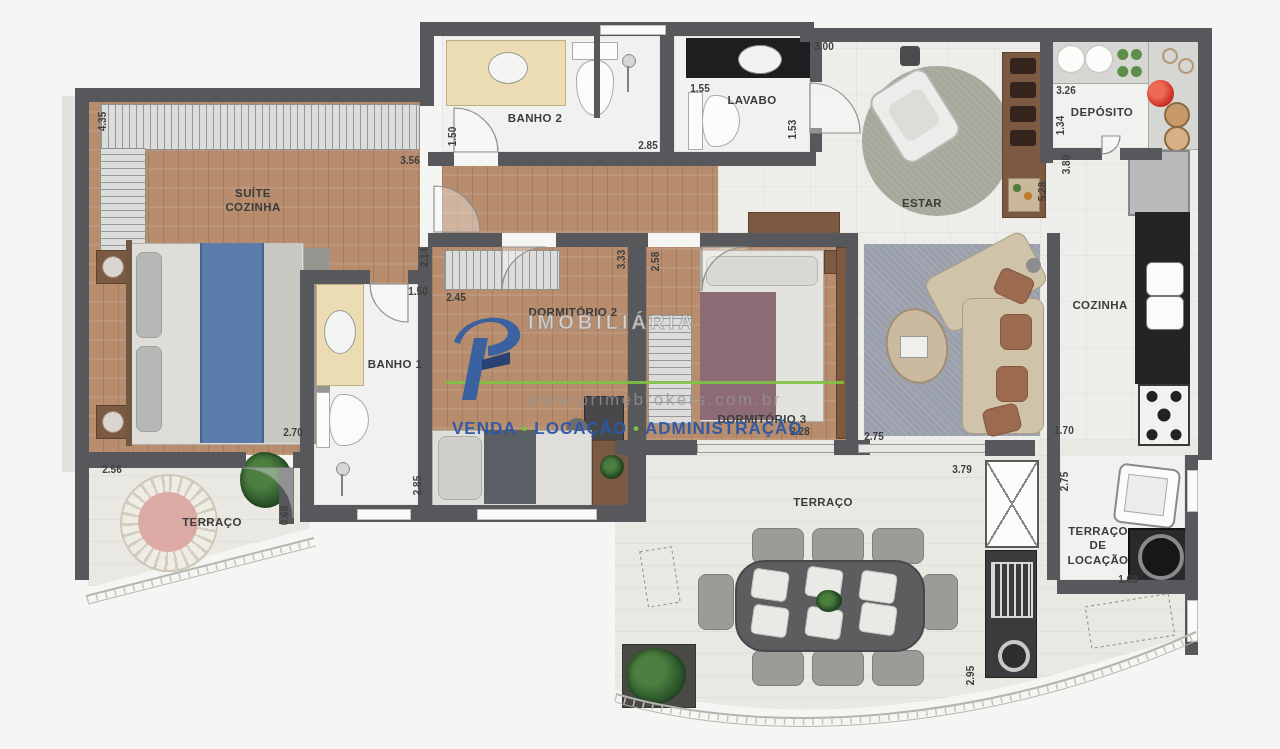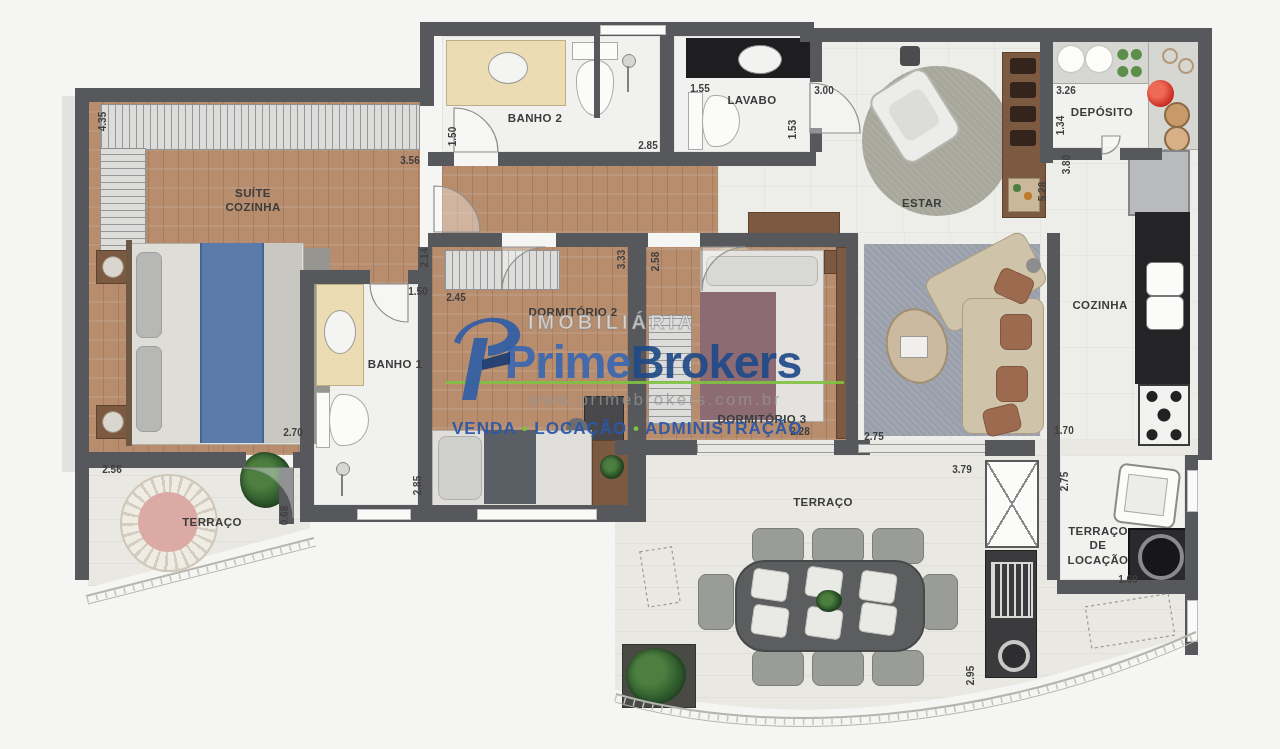--- a/index.html
+++ b/index.html
@@ -278,21 +278,21 @@
   <div class="abs rl" style="left:172px;top:515px;width:80px;">TERRAÇO</div>
   <div class="abs rl" style="left:783px;top:495px;width:80px;">TERRAÇO</div>
   <div class="abs rl" style="left:1058px;top:524px;width:80px;">TERRAÇO DE LOCAÇÃO</div>
 
   <span class="abs dim dimv" style="left:87px;top:116px;">4.35</span>
   <span class="abs dim" style="left:395px;top:155px;">3.56</span>
   <span class="abs dim dimv" style="left:437px;top:131px;">1.50</span>
   <span class="abs dim" style="left:633px;top:140px;">2.85</span>
   <span class="abs dim" style="left:685px;top:83px;">1.55</span>
   <span class="abs dim dimv" style="left:777px;top:124px;">1.53</span>
-  <span class="abs dim" style="left:809px;top:41px;margin-top:44px;">3.00</span>
+  <span class="abs dim" style="left:809px;top:41px;">3.00</span>
   <span class="abs dim" style="left:1051px;top:85px;">3.26</span>
   <span class="abs dim dimv" style="left:1045px;top:120px;">1.34</span>
   <span class="abs dim dimv" style="left:1051px;top:159px;">3.80</span>
   <span class="abs dim dimv" style="left:1027px;top:186px;">5.28</span>
   <span class="abs dim dimv" style="left:409px;top:252px;">2.14</span>
   <span class="abs dim" style="left:403px;top:286px;">1.50</span>
   <span class="abs dim" style="left:441px;top:292px;">2.45</span>
   <span class="abs dim dimv" style="left:606px;top:254px;">3.33</span>
   <span class="abs dim dimv" style="left:640px;top:256px;">2.58</span>
   <span class="abs dim" style="left:278px;top:427px;">2.70</span>
@@ -307,23 +307,20 @@
   <span class="abs dim" style="left:1113px;top:574px;">1.69</span>
   <span class="abs dim dimv" style="left:955px;top:670px;">2.95</span>
 
   <div id="wm">
     <svg class="abs" style="left:448px;top:308px;" width="78" height="94" viewBox="0 0 78 94">
       <path d="M6 34 C14 8, 58 2, 70 20 C78 32, 64 46, 40 48 L40 38 C56 36, 64 28, 58 20 C48 8, 18 14, 12 36 Z" fill="rgba(47,92,166,0.9)"></path>
       <path d="M26 30 L40 30 L28 92 L14 92 Z" fill="rgba(47,92,166,0.9)"></path>
       <path d="M34 52 L62 44 L62 56 L34 62 Z" fill="rgba(24,58,114,0.9)"></path>
     </svg>
     <div class="abs wm-imob" style="left:528px;top:311px;">IMOBILIÁRIA</div>
-    <div class="abs wm-brand" style="left:505px;top:338px;">
-      <span style="color:rgba(58,103,177,.92);">Prime</span><span style="color:rgba(31,74,135,.92);">Brokers</span>
-    </div>
     <div class="abs" style="left:446px;top:381px;width:398px;height:3px;background:#7fc241;opacity:.9;"></div>
     <div class="abs wm-www" style="left:528px;top:390px;">www.primebrokers.com.br</div>
     <div class="abs wm-tag" style="left:452px;top:419px;color:rgba(43,87,168,.95);">
       <span>VENDA</span>
       <span style="color:#7fc241;">•</span>
       <span>LOCAÇÃO</span>
       <span style="color:#7fc241;">•</span>
       <span>ADMINISTRAÇÃO</span>
     </div>
   </div>

